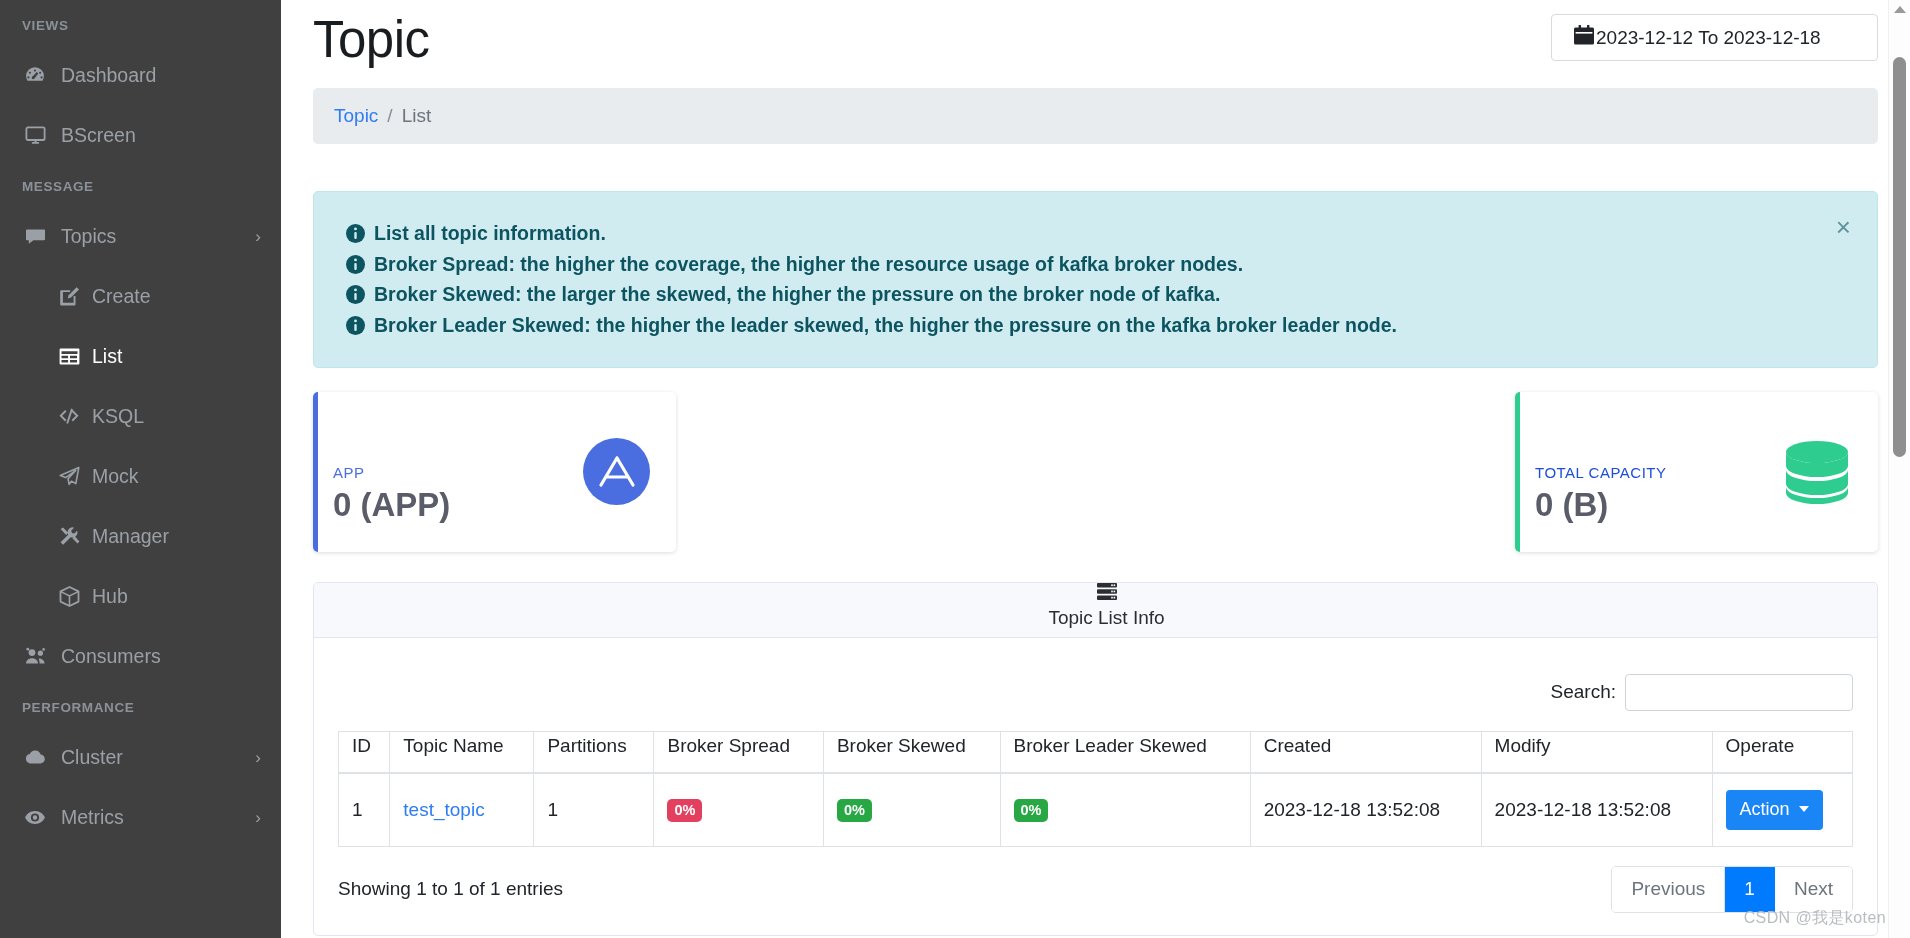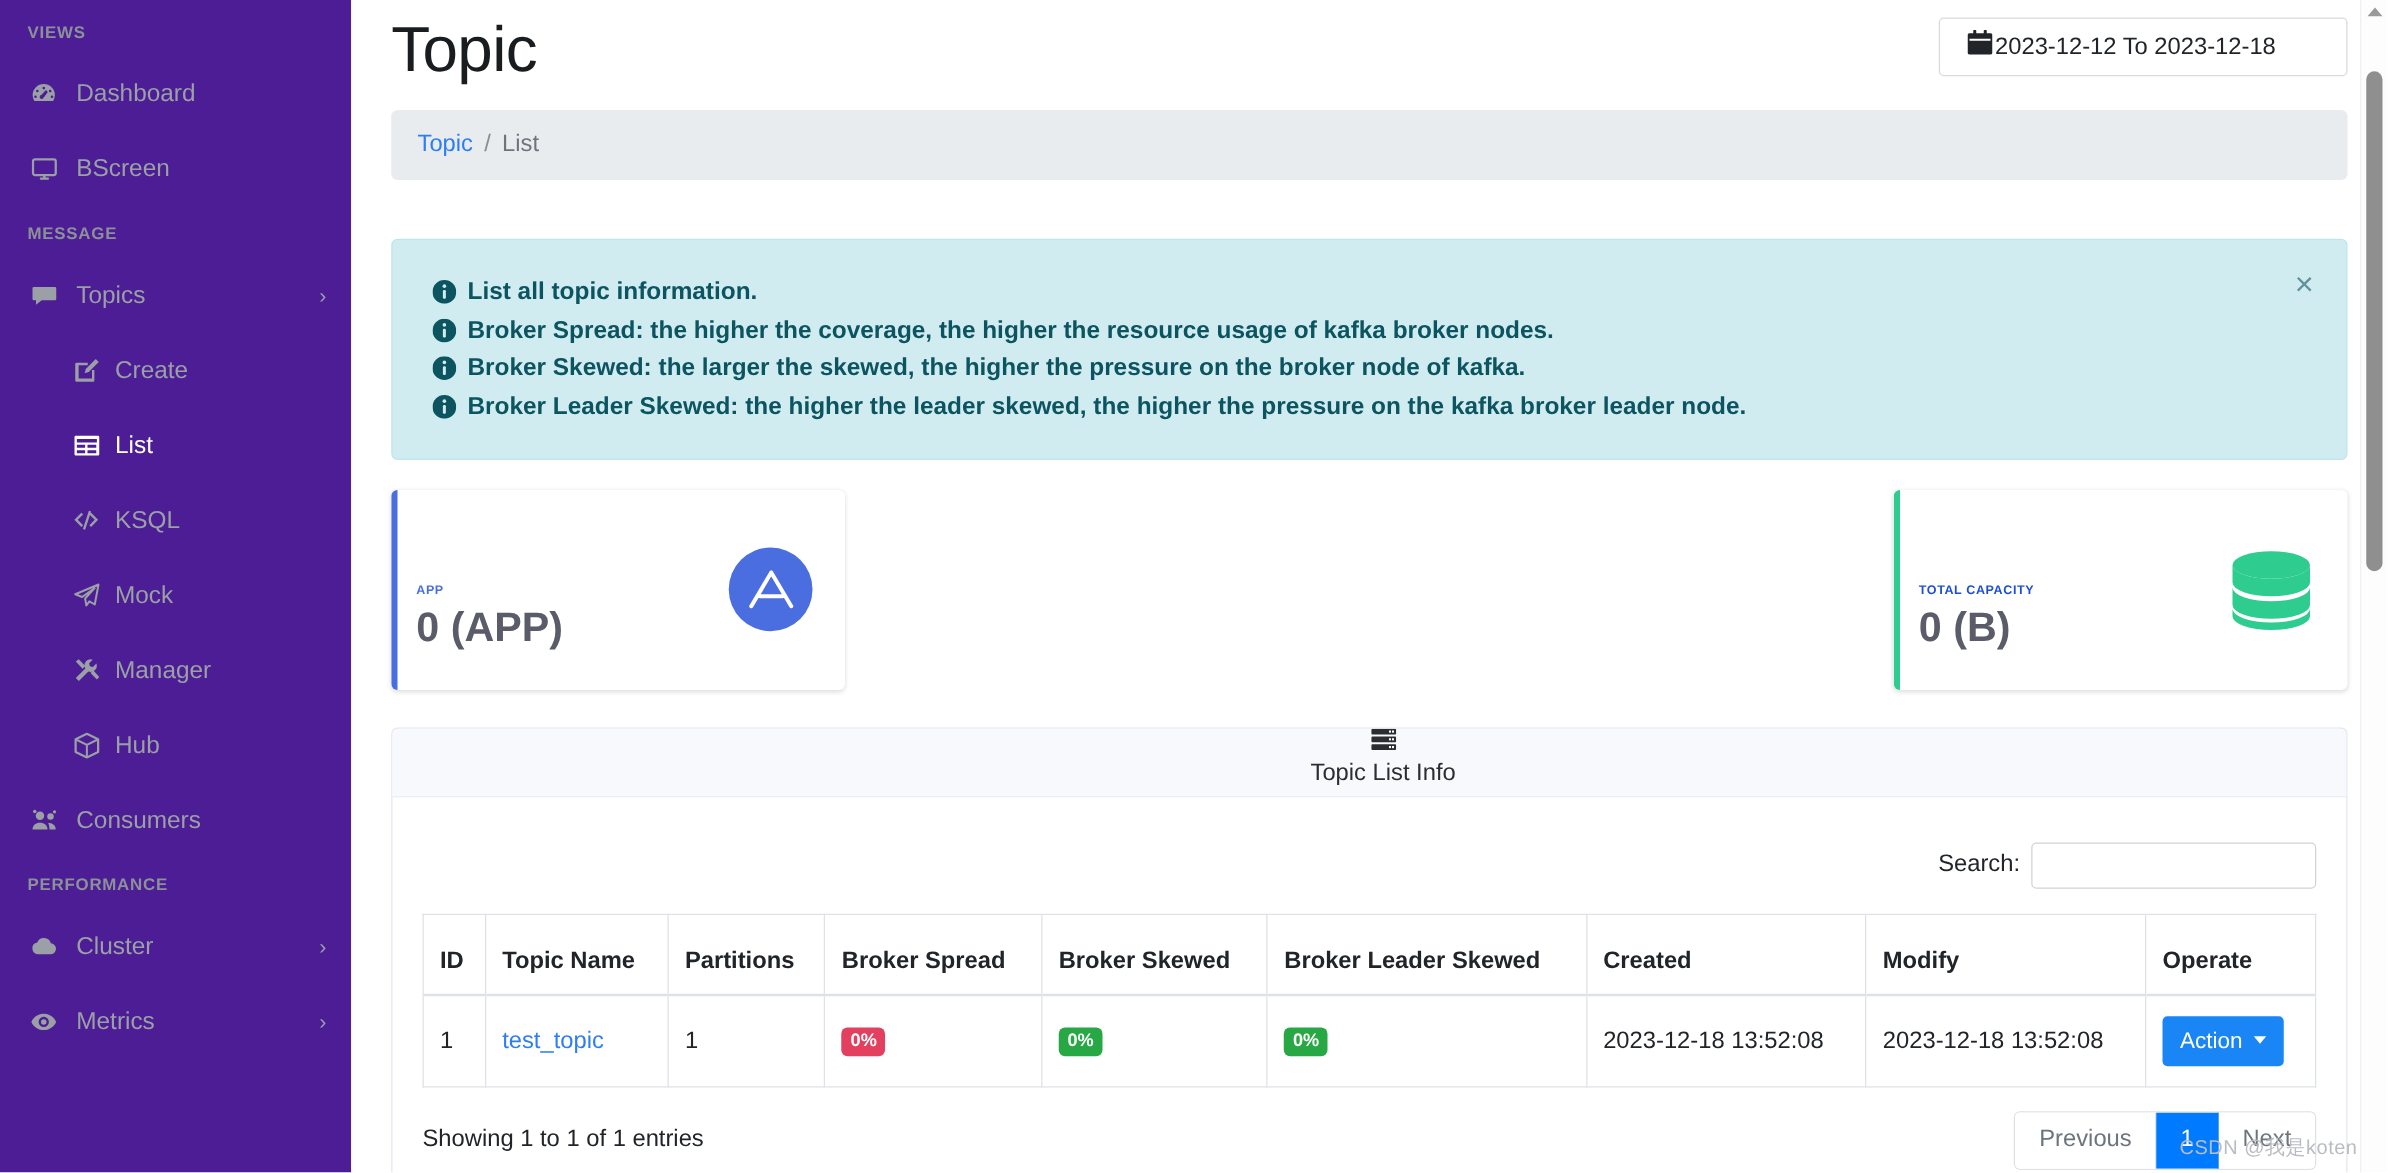--- a/index.html
+++ b/index.html
@@ -16,21 +16,21 @@
     display: flex;
     width: 1910px;
     height: 938px;
     position: relative;
   }
 
   
   .sidebar {
     width: 281px;
     flex: 0 0 281px;
-    background: #4c1d95;
+    background: #404040;
     height: 938px;
     overflow: hidden;
     padding-top: 4px;
     position: relative;
   }
   .side-section {
     color: #8b9198;
     font-size: 13.5px;
     font-weight: 700;
     letter-spacing: 0.6px;
@@ -182,22 +182,22 @@
     position: relative;
     overflow: hidden;
   }
   .stat-card .accent {
     position: absolute;
     left: 0; top: 0; bottom: 0;
     width: 5px;
   }
   .stat-text { padding-left: 20px; flex: 1 1 auto; }
   .stat-label {
-    font-size: 10px;
-    font-weight: 700;
+    font-size: 15px;
+    font-weight: 400;
     letter-spacing: 0.5px;
     text-transform: uppercase;
     margin-bottom: 4px;
     margin-top: 46px;
   }
   .stat-value {
     font-size: 33px;
     font-weight: 700;
     color: #5a5c69;
     line-height: 1.2;
@@ -252,22 +252,22 @@
   }
   table.dtbl {
     width: 100%;
     border-collapse: collapse;
     font-size: 19px;
   }
   table.dtbl th {
     border: 1px solid #dee2e6;
     border-bottom-width: 2px;
     text-align: left;
-    font-weight: 700;
-    padding: 26px 12px 15px 13px;
+    font-weight: 400;
+    padding: 3px 12px 15px 13px;
     color: #212529;
     white-space: nowrap;
   }
   table.dtbl td {
     border: 1px solid #dee2e6;
     padding: 16px 12px 16px 13px;
     color: #212529;
     vertical-align: middle;
   }
   td .tlink { color: #2f7df4; cursor: pointer; }

